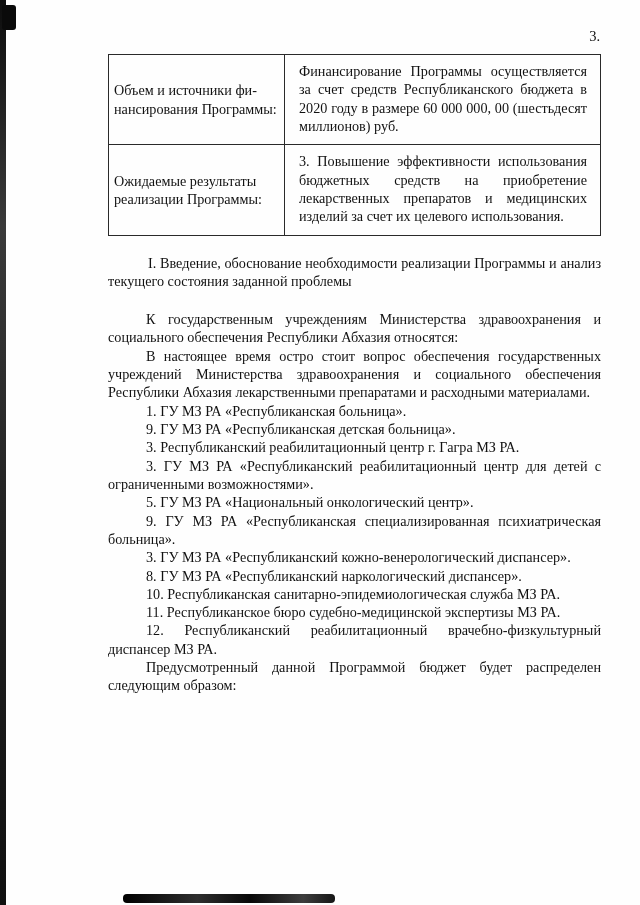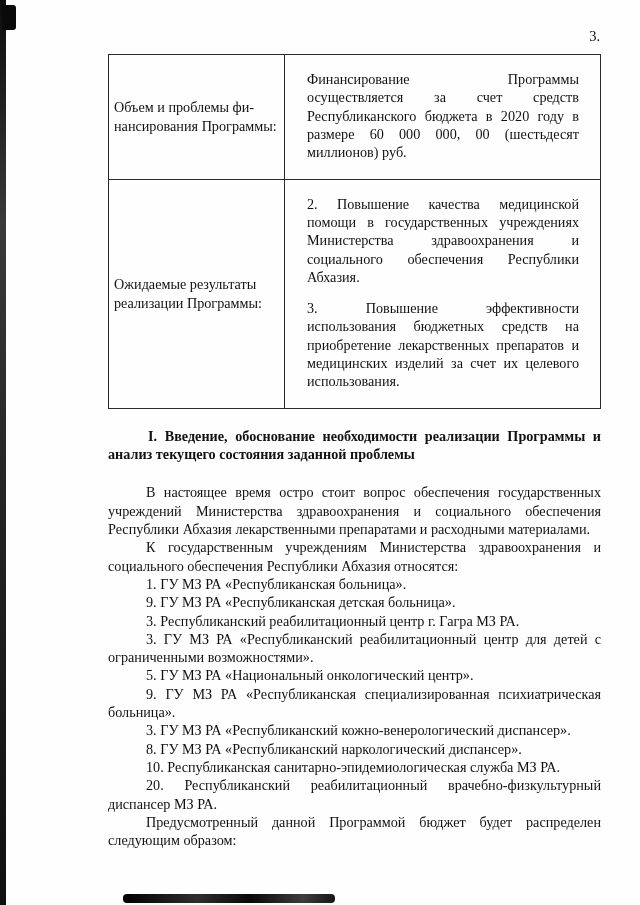--- a/index.html
+++ b/index.html
@@ -48,24 +48,24 @@
     flex: 0 0 166px; width: 166px;
     border-right: 1.5px solid #2a2a2a;
     display: flex; align-items: center;
     padding: 4px 4px 4px 5px;
     white-space: pre-line;
   }
   .tcell-value {
     flex: 1 1 auto;
     padding: 2px 8px 4px 9px;
   }
-  .tcell-value p { margin: 13px; text-align: justify; }
+  .tcell-value p { margin: 5px; text-align: justify; }
   .heading {
     margin: 18px 0 0 0;
-    font-weight: bold;
+    font-weight: normal;
     text-align: justify;
     text-indent: 40px;
   }
   .para {
     margin: 0;
     text-indent: 38px;
     text-align: justify;
   }
   .intro-block { margin-top: 20px; }
 </style>
@@ -77,43 +77,42 @@
   <div class="artifact-left-strip"></div>
   <div class="artifact-topleft-blob"></div>
   <div class="artifact-bottom-smudge"></div>
 
   <div class="page-number">3.</div>
 
   <div class="content">
 
     <div class="summary-table">
       <div class="trow">
-        <div class="tcell-label">Объем и проблемы фи-
+        <div class="tcell-label">Объем и источники фи-
 нансирования Программы:</div>
         <div class="tcell-value">
           <p>Финансирование Программы осуществляется за счет средств Республиканского бюджета в 2020 году в размере 60 000 000, 00 (шестьдесят миллионов) руб.</p>
         </div>
       </div>
       <div class="trow">
         <div class="tcell-label">Ожидаемые результаты
 реализации Программы:</div>
         <div class="tcell-value">
-          <p>2. Повышение качества медицинской помощи в государственных учреждениях Министерства здравоохранения и социального обеспечения Республики Абхазия.</p>
           <p>3. Повышение эффективности использования бюджетных средств на приобретение лекарственных препаратов и медицинских изделий за счет их целевого использования.</p>
         </div>
       </div>
     </div>
 
     <p class="heading">I. Введение, обоснование необходимости реализации Программы и анализ текущего состояния заданной проблемы</p>
 
     <div class="intro-block">
 
+        <p class="para">К государственным учреждениям Министерства здравоохранения и социального обеспечения Республики Абхазия относятся:</p>
+
         <p class="para">В настоящее время остро стоит вопрос обеспечения государственных учреждений Министерства здравоохранения и социального обеспечения Республики Абхазия лекарственными препаратами и расходными материалами.</p>
-
-        <p class="para">К государственным учреждениям Министерства здравоохранения и социального обеспечения Республики Абхазия относятся:</p>
       </div>
 
     <div>
 
         <p class="para">1. ГУ МЗ РА «Республиканская больница».</p>
 
         <p class="para">9. ГУ МЗ РА «Республиканская детская больница».</p>
 
         <p class="para">3. Республиканский реабилитационный центр г. Гагра МЗ РА.</p>
 
@@ -123,20 +122,21 @@
 
         <p class="para">9. ГУ МЗ РА «Республиканская специализированная психиатрическая больница».</p>
 
 
         <p class="para">3. ГУ МЗ РА «Республиканский кожно-венерологический диспансер».</p>
 
         <p class="para">8. ГУ МЗ РА «Республиканский наркологический диспансер».</p>
 
         <p class="para">10. Республиканская санитарно-эпидемиологическая служба МЗ РА.</p>
 
+        <p class="para">11. Республиканское бюро судебно-медицинской экспертизы МЗ РА.</p>
 
-        <p class="para">20. Республиканский реабилитационный врачебно-физкультурный диспансер МЗ РА.</p>
+        <p class="para">12. Республиканский реабилитационный врачебно-физкультурный диспансер МЗ РА.</p>
       </div>
 
     <p class="para">Предусмотренный данной Программой бюджет будет распределен следующим образом:</p>
 
   </div>
 </div>
 
 </body></html>

